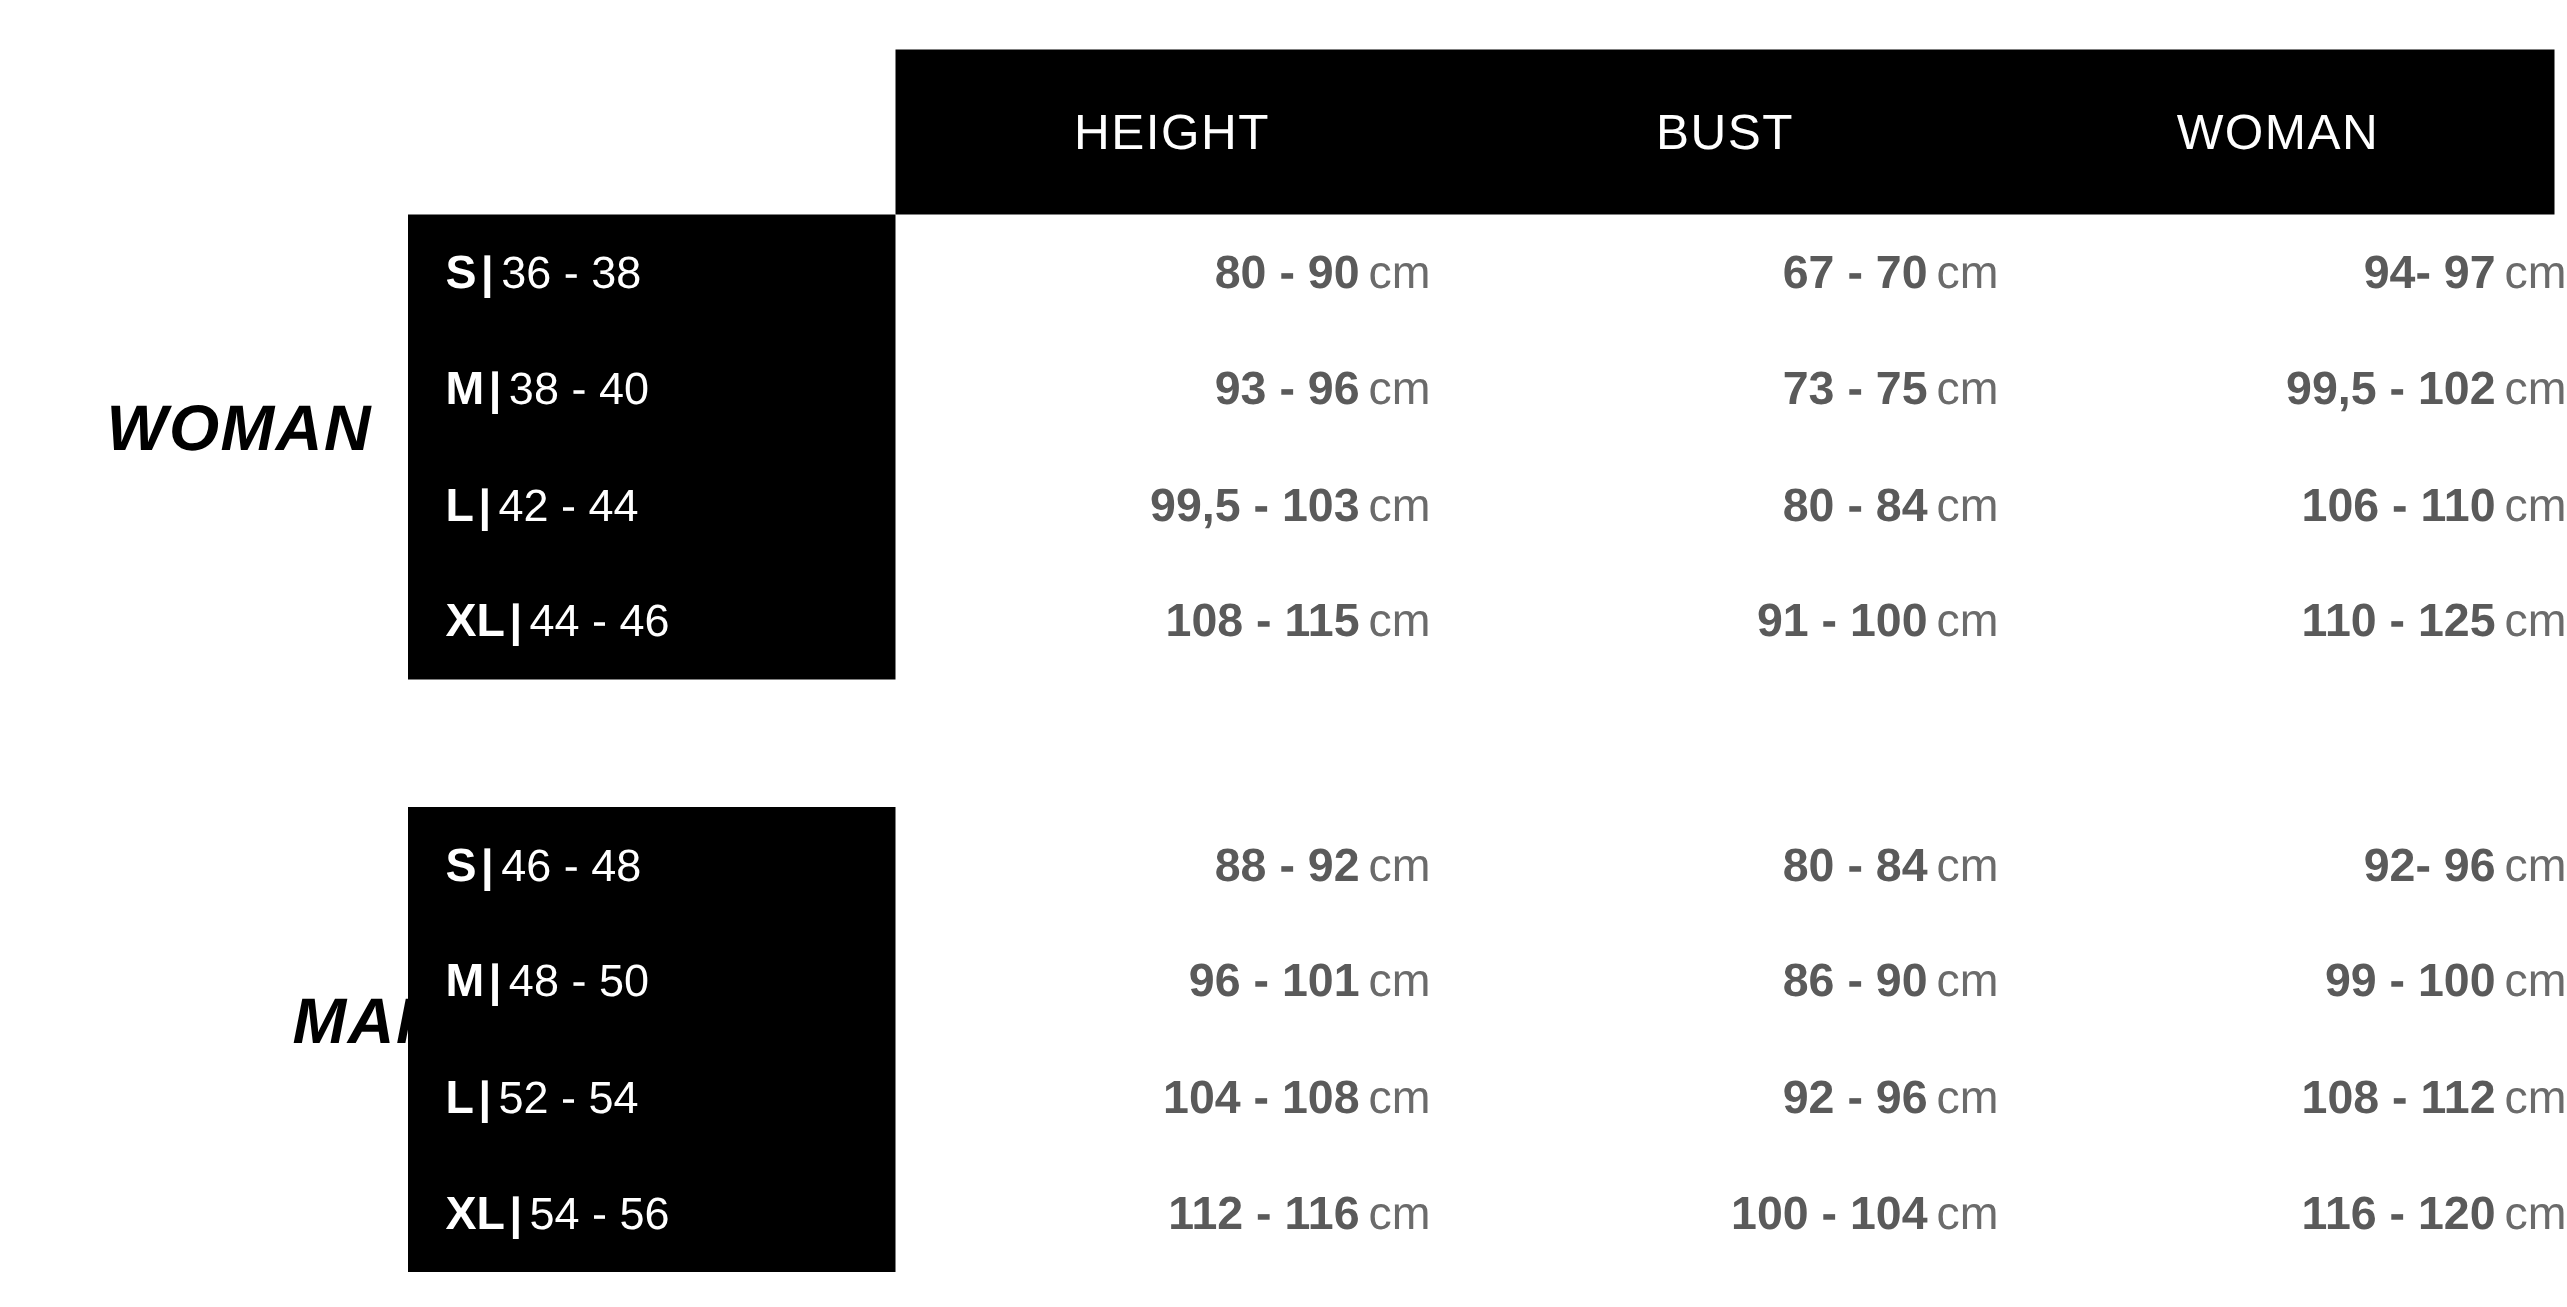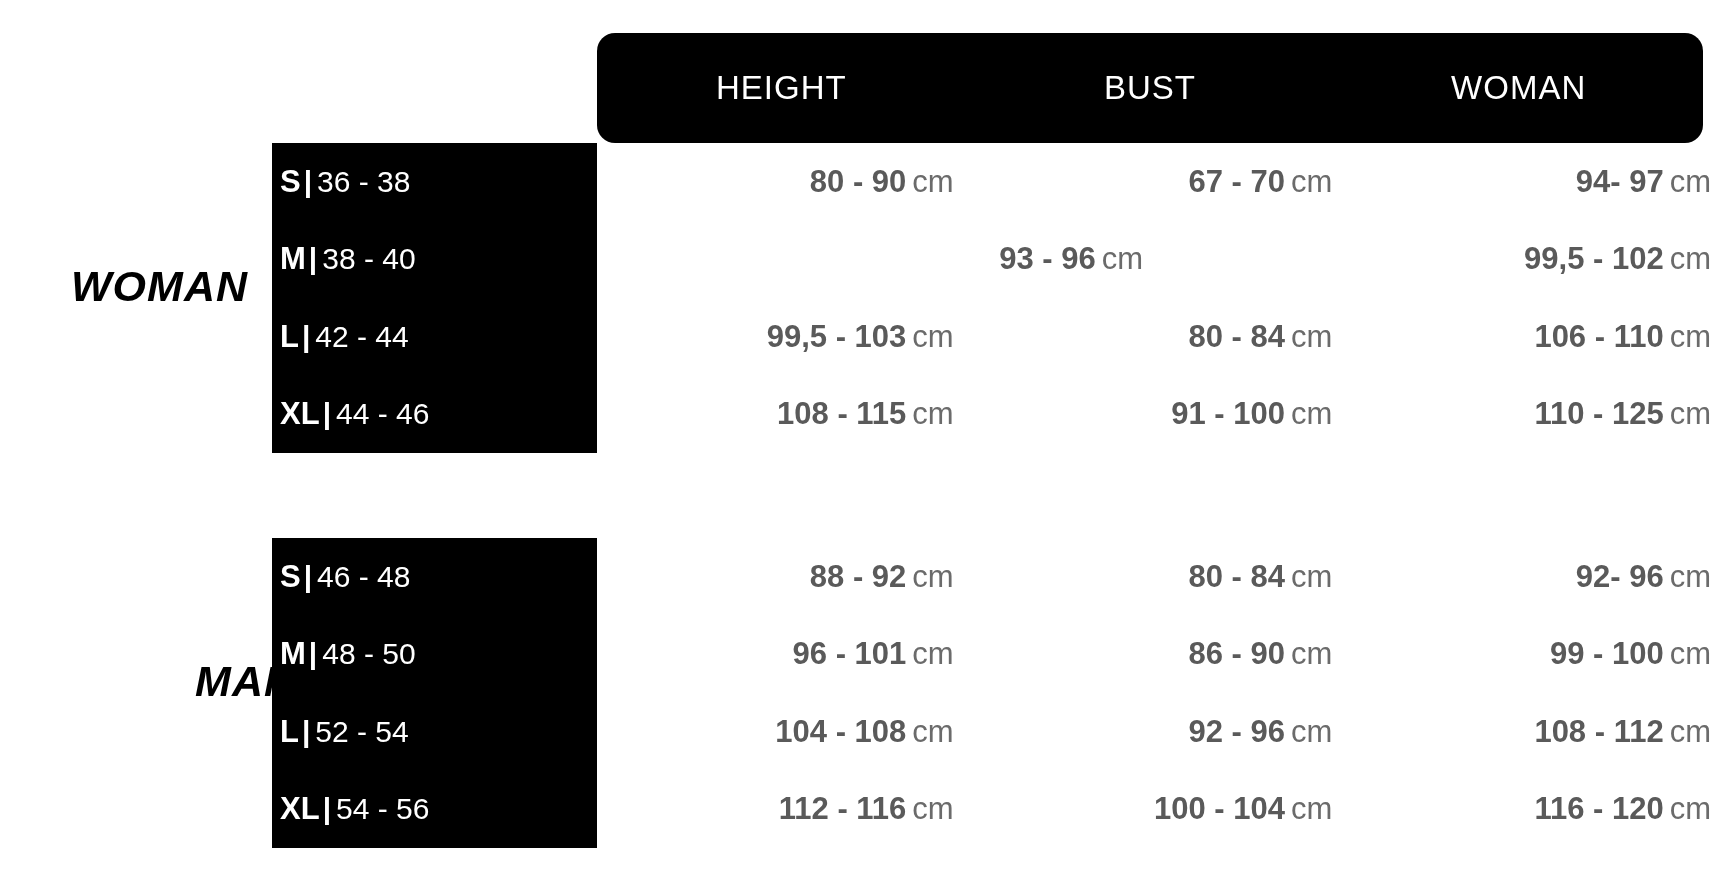--- a/index.html
+++ b/index.html
@@ -24,21 +24,20 @@
   
   .header-band {
     position: absolute;
     left: 597px;
     top: 33px;
     width: 1106px;
     height: 110px;
     background: #000000;
     display: flex;
     align-items: center;
-    border-radius: 18px;
   }
   .header-cell {
     flex: 1 1 0;
     text-align: center;
     color: #ffffff;
     font-size: 33px;
     letter-spacing: 1px;
     font-weight: 400;
   }
 
@@ -83,21 +82,21 @@
     height: 310px;
   }
   .row {
     display: flex;
     height: 77.5px;
     align-items: center;
   }
   .size-cell {
     width: 303px;
     box-sizing: border-box;
-    padding-left: 8px;
+    padding-left: 25px;
     color: #ffffff;
     font-size: 30px;
     white-space: nowrap;
   }
   .size-cell .sz {
     font-weight: bold;
     font-size: 31px;
   }
   .size-cell .sep {
     font-weight: bold;
@@ -155,20 +154,23 @@
       </div>
 
       <div class="row">
         <div class="size-cell">
           <span class="sz">M</span><span class="sep">|</span><span class="range">38 - 40</span>
         </div>
         <div class="meas-cell">
           <span class="val">93 - 96</span><span class="unit">cm</span>
         </div>
         <div class="meas-cell">
+          <span class="val">73 - 75</span><span class="unit">cm</span>
+        </div>
+        <div class="meas-cell">
           <span class="val">99,5 - 102</span><span class="unit">cm</span>
         </div>
       </div>
 
       <div class="row">
         <div class="size-cell">
           <span class="sz">L</span><span class="sep">|</span><span class="range">42 - 44</span>
         </div>
         <div class="meas-cell">
           <span class="val">99,5 - 103</span><span class="unit">cm</span>

